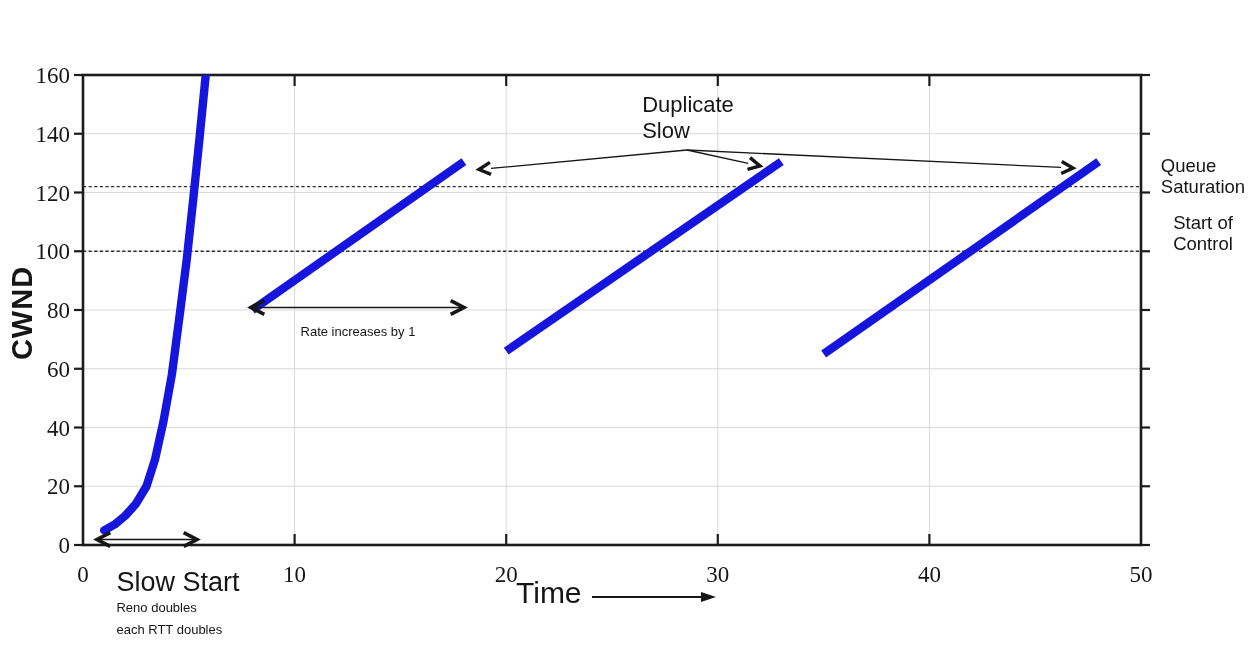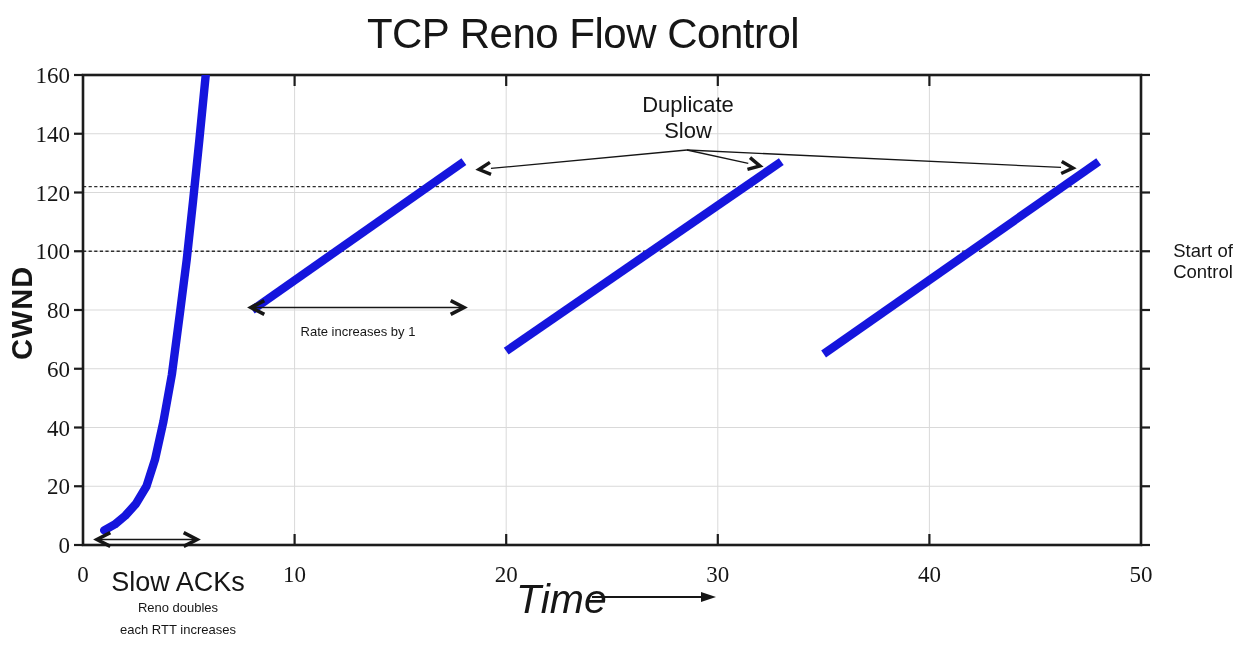--- a/index.html
+++ b/index.html
@@ -2,22 +2,22 @@
 <html><head>
 <meta charset="utf-8">
 <style>
   html,body{margin:0;padding:0;background:#ffffff;}
   body{width:1253px;height:665px;overflow:hidden;font-family:"Liberation Sans",sans-serif;}
   .canvas{position:relative;width:1253px;height:665px;background:#fff;}
   svg#chart{position:absolute;left:0;top:0;}
   .txt{position:absolute;color:#161616;white-space:nowrap;}
   .title{left:583px;top:10px;transform:translateX(-50%);font-size:42px;letter-spacing:-0.5px;}
   .ylabel{left:22px;top:313px;transform:translate(-50%,-50%) rotate(-90deg);font-size:29px;font-weight:600;letter-spacing:1px;}
-  .xlabel{left:516px;top:576px;font-size:41px;font-style:italic;}
-  .ann{position:absolute;text-align:center;color:#161616;transform:translateX(-50%);}
+  .xlabel{left:516px;top:576px;font-size:30px;}
+  .ann{position:absolute;text-align:left;color:#161616;transform:translateX(-50%);}
   .ann span{display:block;}
   .h1{font-size:26px;line-height:28px;}
   .h2{font-size:27px;line-height:29px;}
   .sub{font-size:13px;line-height:22px;}
   .dupline{font-size:22px;line-height:26px;}
   .qline{font-size:18.5px;line-height:21px;}
 </style>
 </head>
 <body>
 
@@ -119,40 +119,43 @@
         <path d="M750.0216834001695,157.66734149064365 L760,166 L747.4511924102424,169.3952066321864" fill="none" stroke="#161616" stroke-width="3.4" stroke-linecap="butt"></path>
         <line x1="687" y1="150" x2="1061.013026089514" y2="167.44102194199806" stroke="#161616" stroke-width="1.3"></line>
         <path d="M1061.7612177144044,161.46625890190123 L1073,168 L1061.2019481230698,173.45948458274782" fill="none" stroke="#161616" stroke-width="3.4" stroke-linecap="butt"></path>
       </g>
       <g>
         <line x1="592" y1="597" x2="704" y2="597" stroke="#161616" stroke-width="1.8"></line>
         <path d="M716,597 L701,592 L701,602 Z" fill="#161616"></path>
       </g>
     </svg>
 
-  <div class="txt title">TCP Reno Flow Control</div>
 
   <div class="txt ylabel">CWND</div>
 
   <div class="txt xlabel">Time</div>
 
   <div class="ann" style="left:688px;top:92px;">
     <span class="dupline">Duplicate</span>
     <span class="dupline">Slow</span>
   </div>
 
   <div class="ann" style="left:358px;top:321px;">
     <span class="sub">Rate increases by 1</span>
   </div>
 
   <div class="ann" style="left:178px;top:568px;">
-    <span class="h2">Slow ACKs</span>
+    <span class="h2">Slow Start</span>
     <span class="sub">Reno doubles</span>
-    <span class="sub">each RTT increases</span>
+    <span class="sub">each RTT doubles</span>
   </div>
 
+  <div class="ann" style="left:1203px;top:155px;">
+    <span class="qline">Queue</span>
+    <span class="qline">Saturation</span>
+  </div>
 
-  <div class="ann" style="left:1203px;top:240px;">
+  <div class="ann" style="left:1203px;top:212px;">
     <span class="qline">Start of</span>
     <span class="qline">Control</span>
   </div>
 
 </div>
 
 </body></html>

